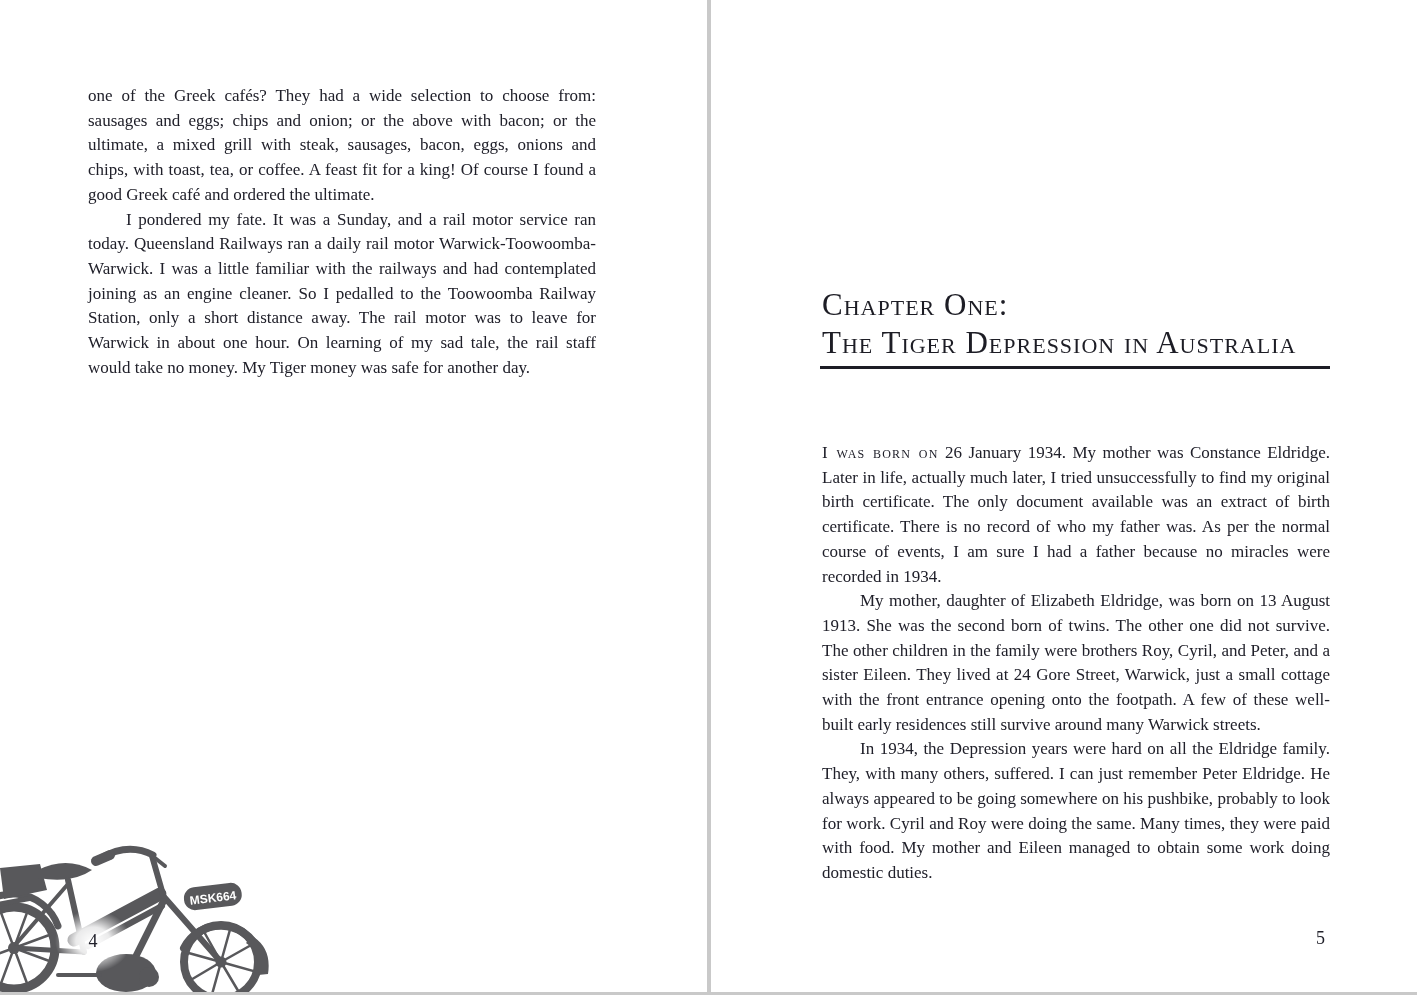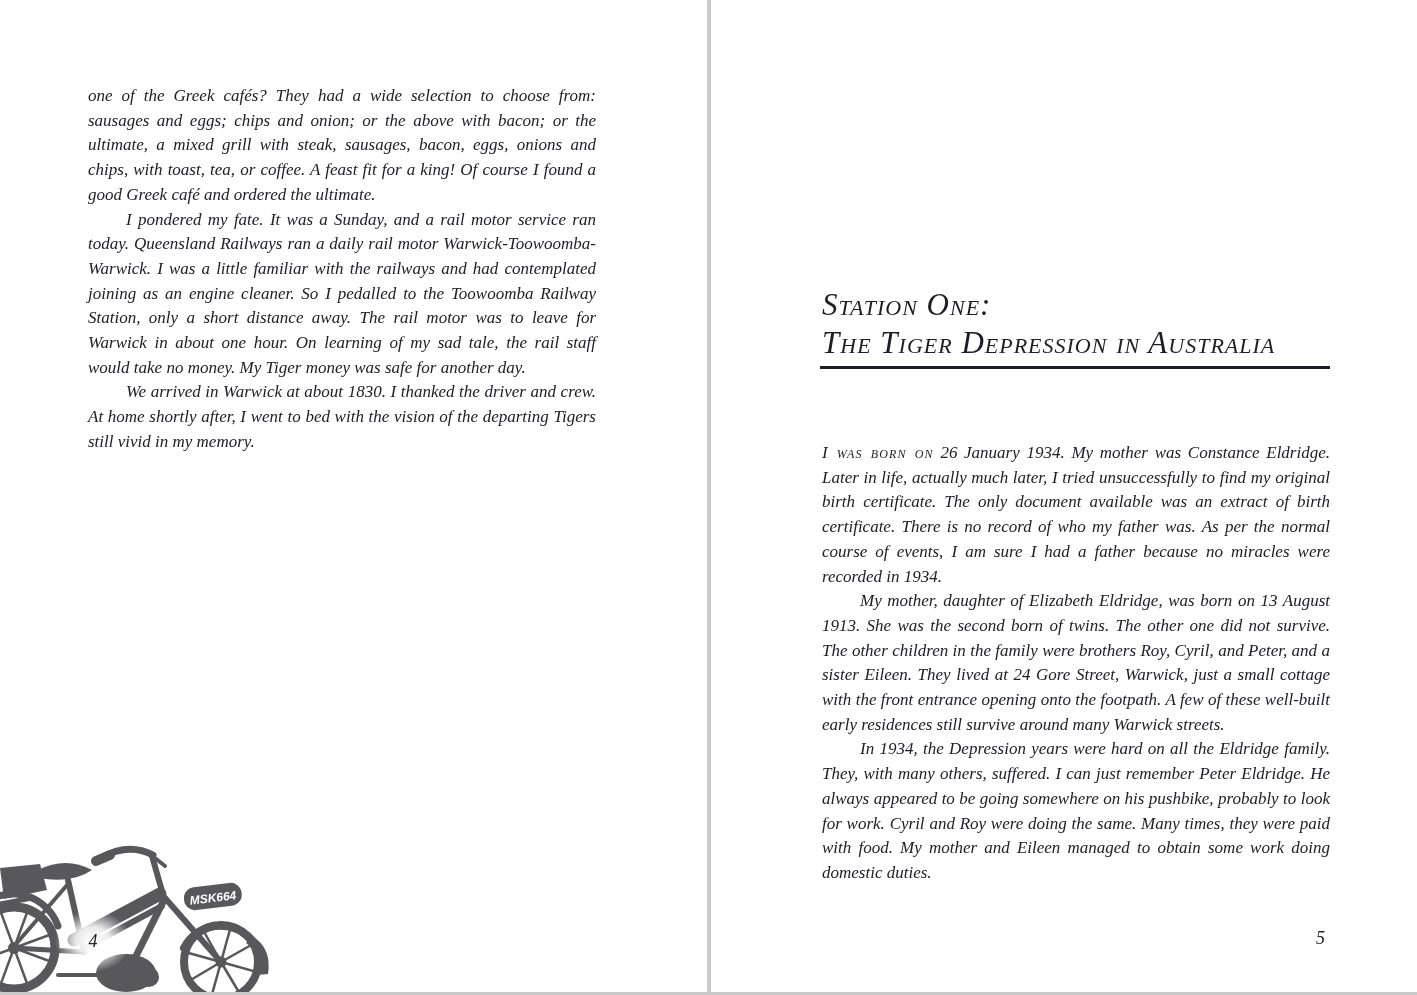--- a/index.html
+++ b/index.html
@@ -3,21 +3,20 @@
 <meta charset="utf-8">
 <style>
   html, body { margin: 0; padding: 0; background: #ffffff; }
   #spread {
     position: relative;
     width: 1417px;
     height: 995px;
     background: #ffffff;
     overflow: hidden;
     font-family: "Liberation Serif", serif;
-    font-style: italic;
   }
   .gutter-line {
     position: absolute;
     left: 707px; top: 0;
     width: 4px; height: 995px;
     background: #c9c9c9;
   }
   .bottom-edge {
     position: absolute;
     left: 0; top: 992px;
@@ -95,21 +94,20 @@
 </style>
 </head>
 <body>
 
 <div id="spread">
 
   <div>
     <div class="left-text-block">
       <p class="body-par">one of the Greek cafés? They had a wide selection to choose from: sausages and eggs; chips and onion; or the above with bacon; or the ultimate, a mixed grill with steak, sausages, bacon, eggs, onions and chips, with toast, tea, or coffee. A feast fit for a king! Of course I found a good Greek café and ordered the ultimate.</p>
       <p class="body-par indent">I pondered my fate. It was a Sunday, and a rail motor service ran today. Queensland Railways ran a daily rail motor Warwick-Toowoomba-Warwick. I was a little familiar with the railways and had contemplated joining as an engine cleaner. So I pedalled to the Toowoomba Railway Station, only a short distance away. The rail motor was to leave for Warwick in about one hour. On learning of my sad tale, the rail staff would take no money. My Tiger money was safe for another day.</p>
-      <p class="body-par indent">We arrived in Warwick at about 1830. I thanked the driver and crew. At home shortly after, I went to bed with the vision of the departing Tigers still vivid in my memory.</p>
     </div>
 
     <div class="bike-wrap">
       <svg width="292" height="171" viewBox="0 0 292 171">
         <g fill="none" stroke="#58585b" stroke-linecap="round">
 
           <circle cx="14" cy="124" r="41" stroke-width="9"></circle>
           <g stroke-width="2.5">
             <line x1="14" y1="124" x2="52" y2="138"></line>
             <line x1="14" y1="124" x2="28" y2="162"></line>
@@ -173,21 +171,21 @@
 
     <div class="folio-glow">
       <span class="page-number" style="position:static">4</span>
     </div>
   </div>
 
   <div class="gutter-line"></div>
 
   <div>
     <div class="chapter-heading">
-      <div>Station One:</div>
+      <div>Chapter One:</div>
       <div>The Tiger Depression in Australia</div>
     </div>
     <div class="heading-rule"></div>
 
     <div class="right-text-block">
       <p class="body-par"><span class="lead-caps">I was born on</span><span> 26 January 1934. My mother was Constance Eldridge. Later in life, actually much later, I tried unsuccessfully to find my original birth certificate. The only document available was an extract of birth certificate. There is no record of who my father was. As per the normal course of events, I am sure I had a father because no miracles were recorded in 1934.</span></p>
       <p class="body-par indent">My mother, daughter of Elizabeth Eldridge, was born on 13 August 1913. She was the second born of twins. The other one did not survive. The other children in the family were brothers Roy, Cyril, and Peter, and a sister Eileen. They lived at 24 Gore Street, Warwick, just a small cottage with the front entrance opening onto the footpath. A few of these well-built early residences still survive around many Warwick streets.</p>
       <p class="body-par indent">In 1934, the Depression years were hard on all the Eldridge family. They, with many others, suffered. I can just remember Peter Eldridge. He always appeared to be going somewhere on his pushbike, probably to look for work. Cyril and Roy were doing the same. Many times, they were paid with food. My mother and Eileen managed to obtain some work doing domestic duties.</p>
     </div>
 

